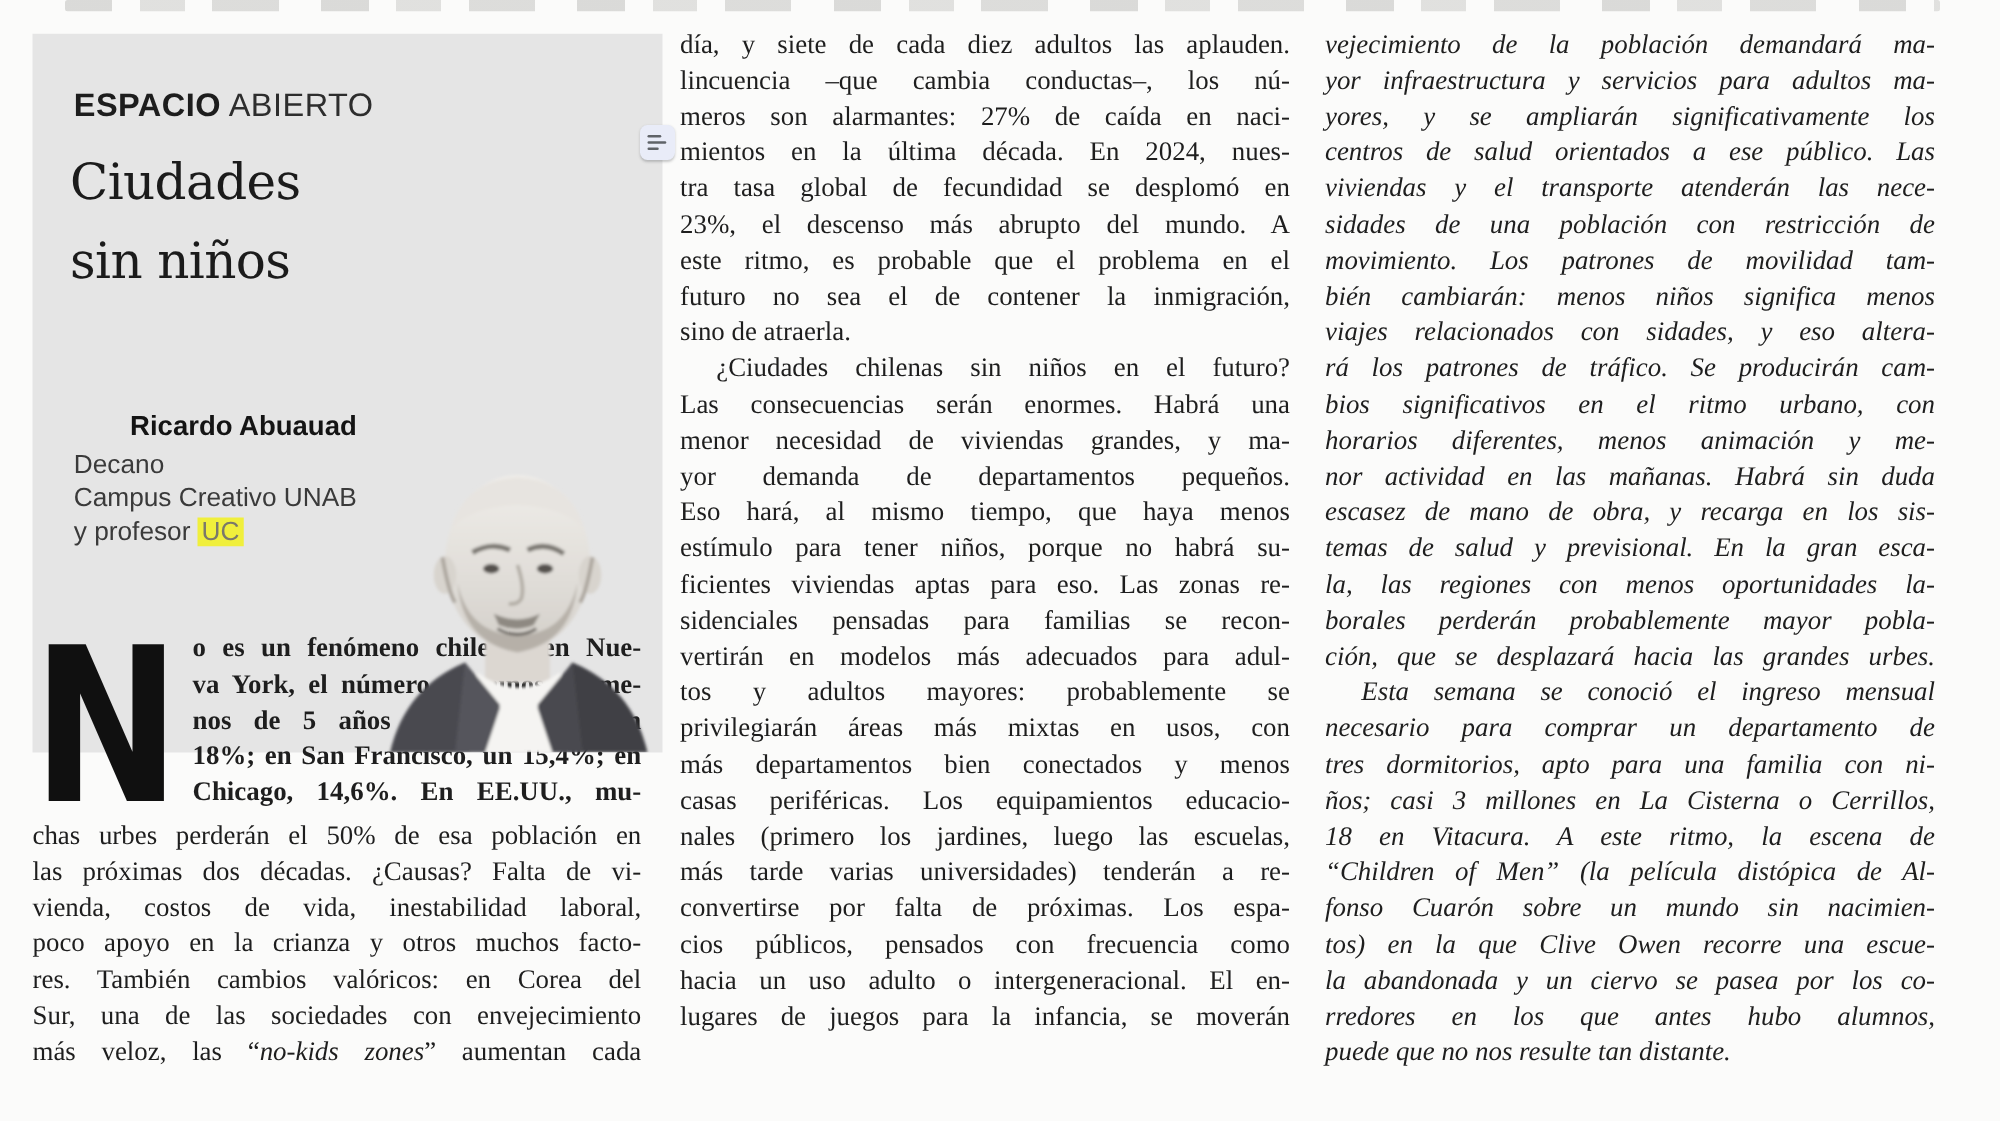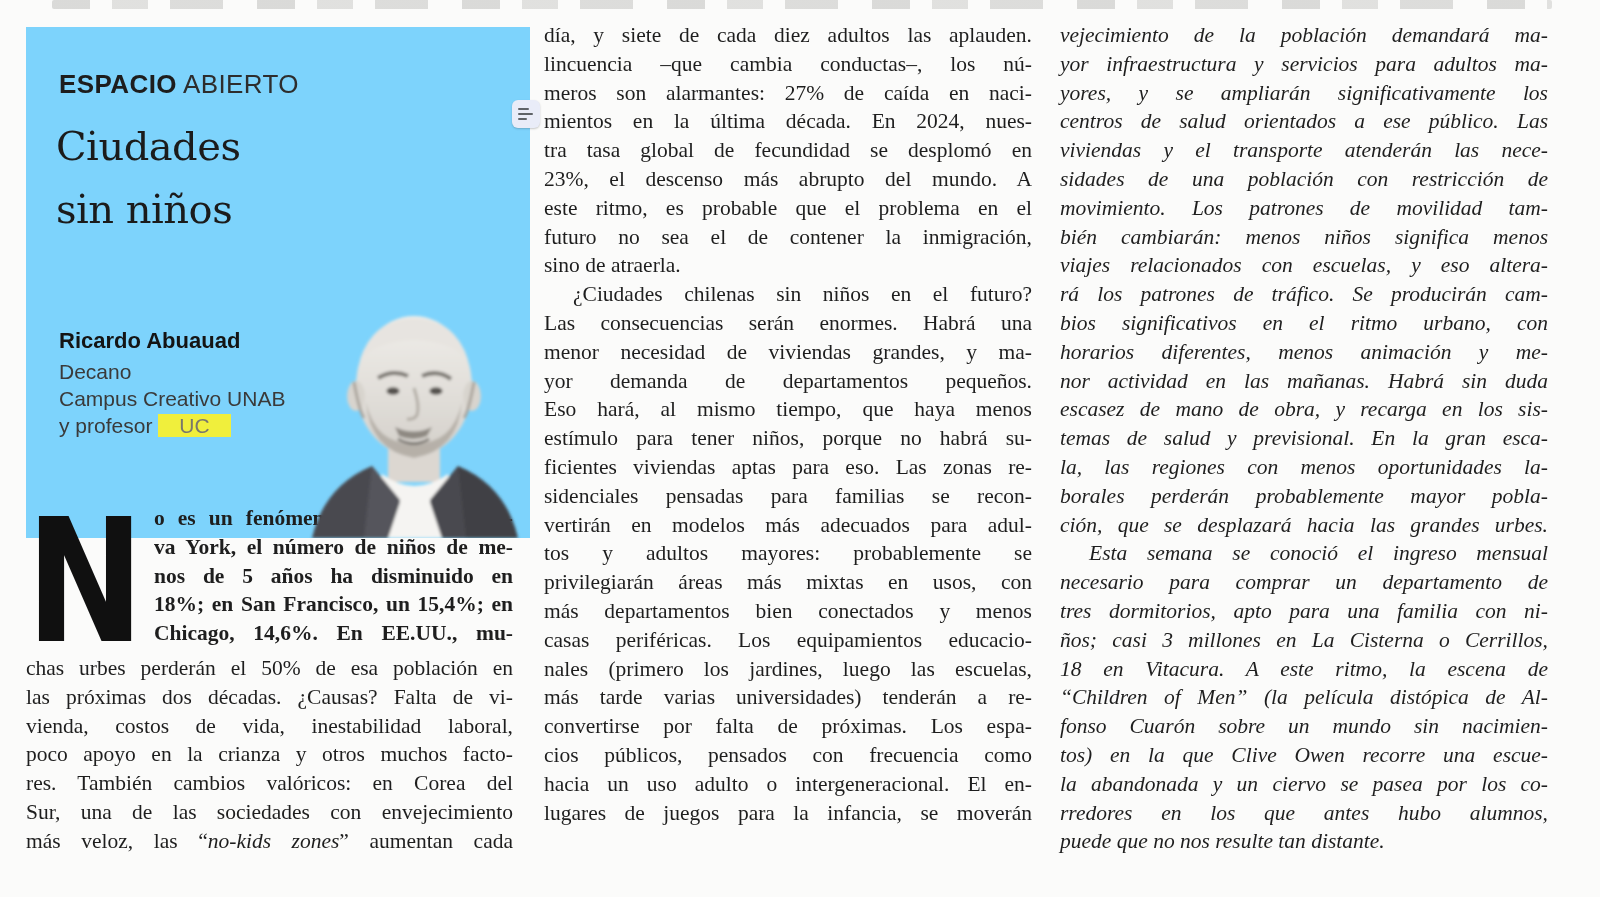--- a/index.html
+++ b/index.html
@@ -12,42 +12,42 @@
   .top-artifact{
     position:absolute;top:0;left:52px;width:1500px;height:9px;opacity:.8;
     background:repeating-linear-gradient(90deg,
       #d2d2d0 0 38px, transparent 38px 60px,
       #dadad8 60px 96px, transparent 96px 118px,
       #d5d5d3 118px 171px, transparent 171px 205px);
     border-radius:2px;
   }
   
   .headbox{
-    position:absolute;left:26px;top:27px;width:504px;height:511px;
-    background:#7dd3fc;overflow:hidden;
+    position:absolute;left:26px;top:27px;width:504px;height:575px;
+    background:#e5e5e5;overflow:hidden;
   }
   .kicker{
     position:absolute;left:33px;top:42px;
     font-family:"Liberation Sans",sans-serif;font-size:26px;letter-spacing:.4px;
     color:#1d1d1d;white-space:nowrap;
   }
   .kicker .kb{font-weight:800;}
   .kicker .kl{font-weight:400;color:#2d2d2d;margin-left:6px;}
   .title{
     position:absolute;left:30px;top:88px;
     font-family:"DejaVu Serif",serif;font-size:40px;line-height:63px;
     color:#1b1b1b;letter-spacing:-0.5px;
   }
   .author{
     position:absolute;left:33px;top:300px;z-index:2;
     font-family:"Liberation Sans",sans-serif;font-size:21px;line-height:27px;
     color:#3a3a3a;
   }
-  .author .aname{font-weight:700;font-size:22px;color:#141414;margin-bottom:4px;}
-  .hl{background:#f0ef3c;color:#7a786b;padding:0 21px;}
+  .author .aname{font-weight:700;font-size:22px;color:#141414;margin-bottom:4px;text-align:right;}
+  .hl{background:#f0ef3c;color:#7a786b;padding:0 3px;}
   .portrait{position:absolute;right:2px;bottom:0;width:226px;height:248px;z-index:1;}
   
   .bodycol{position:absolute;width:488px;font-size:21.5px;line-height:28.8px;color:#1e1e1e;}
   #col1body{left:26px;top:504px;width:487px;}
   #col2{left:544px;top:21px;}
   #col3{left:1060px;top:21px;font-style:italic;}
   .line{height:28.8px;text-align:justify;text-align-last:justify;}
   .line.indent{text-indent:29px;}
   .line.last{text-align-last:left;}
   .drop-row{display:flex;}
@@ -188,21 +188,21 @@
 <div class="bodycol" id="col3">
   <div>
       <div class="line">vejecimiento de la población demandará ma-</div>
       <div class="line">yor infraestructura y servicios para adultos ma-</div>
       <div class="line">yores, y se ampliarán significativamente los</div>
       <div class="line">centros de salud orientados a ese público. Las</div>
       <div class="line">viviendas y el transporte atenderán las nece-</div>
       <div class="line">sidades de una población con restricción de</div>
       <div class="line">movimiento. Los patrones de movilidad tam-</div>
       <div class="line">bién cambiarán: menos niños significa menos</div>
-      <div class="line">viajes relacionados con escuelas, y eso altera-</div>
+      <div class="line">viajes relacionados con sidades, y eso altera-</div>
       <div class="line">rá los patrones de tráfico. Se producirán cam-</div>
       <div class="line">bios significativos en el ritmo urbano, con</div>
       <div class="line">horarios diferentes, menos animación y me-</div>
       <div class="line">nor actividad en las mañanas. Habrá sin duda</div>
       <div class="line">escasez de mano de obra, y recarga en los sis-</div>
       <div class="line">temas de salud y previsional. En la gran esca-</div>
       <div class="line">la, las regiones con menos oportunidades la-</div>
       <div class="line">borales perderán probablemente mayor pobla-</div>
       <div class="line">ción, que se desplazará hacia las grandes urbes.</div>
     </div>

